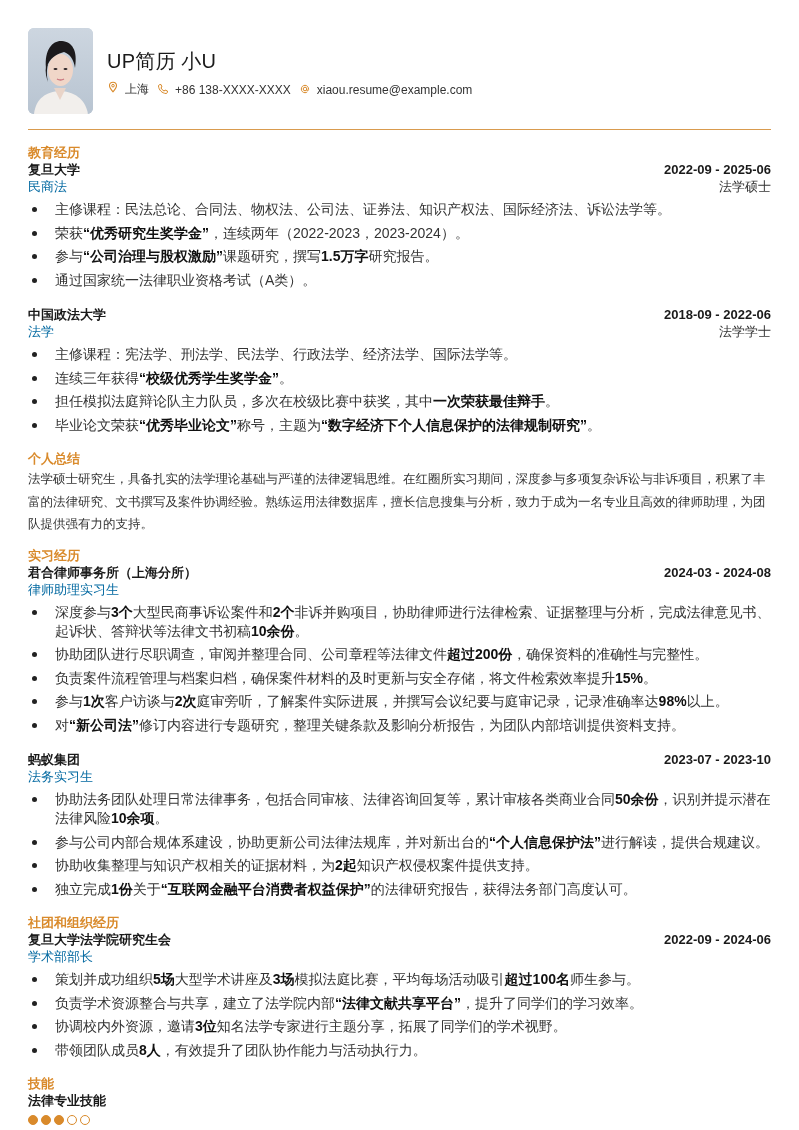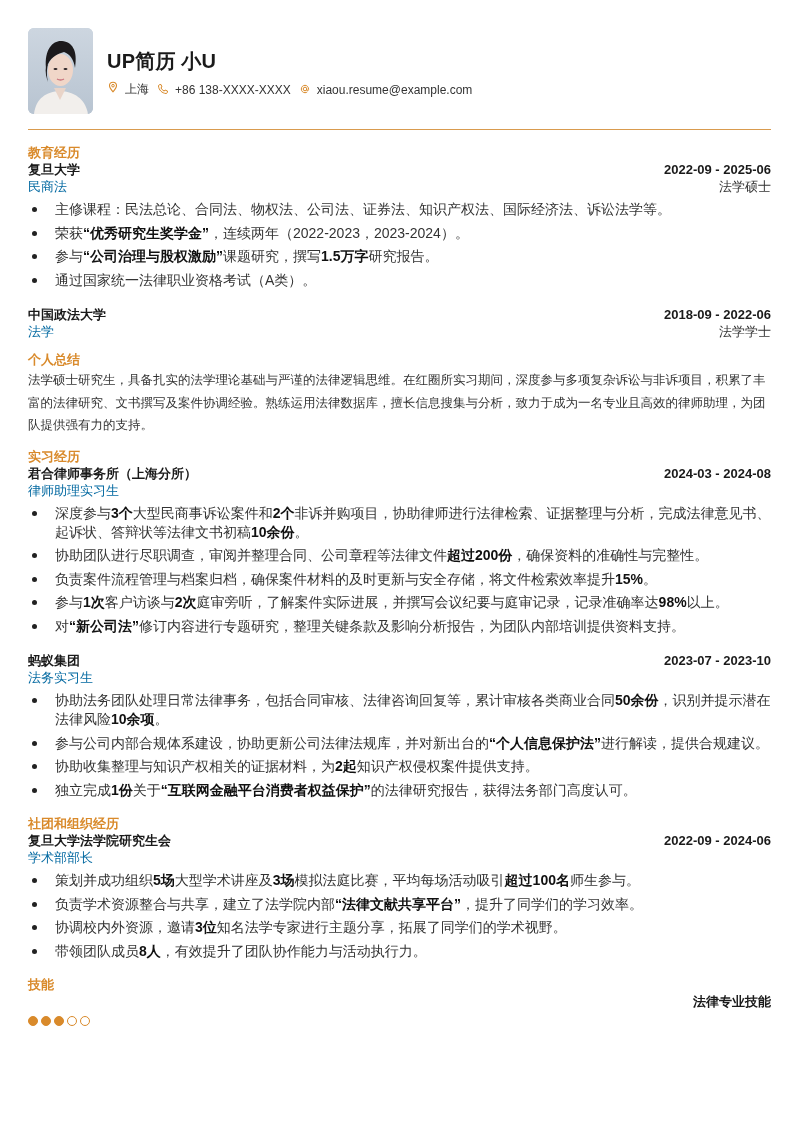--- a/index.html
+++ b/index.html
@@ -3,40 +3,40 @@
 <meta charset="utf-8">
 <style>
   * { box-sizing: border-box; margin: 0; padding: 0; }
   html, body { width: 799px; height: 1130px; overflow: hidden; background: #ffffff; }
   body { font-family: "Liberation Sans", "DejaVu Sans", sans-serif; color: #222; font-size: 13px; position: relative; }
   .page { position: absolute; left: 0; top: 0; width: 799px; height: 1130px; }
   .header { position: absolute; left: 28px; top: 28px; width: 743px; height: 86px; }
   .photo { position: absolute; left: 0; top: 0; width: 65px; height: 86px; border-radius: 6px; overflow: hidden;
     background: linear-gradient(180deg, #c8d2dd 0%, #b7c3d0 100%); }
   .photo svg { width: 65px; height: 86px; display: block; }
-  .name { position: absolute; left: 79px; top: 20px; font-size: 20px; font-weight: 700; color: #1a1a1a; letter-spacing: 0.2px; text-align: right; }
+  .name { position: absolute; left: 79px; top: 20px; font-size: 20px; font-weight: 400; color: #1a1a1a; letter-spacing: 0.2px; text-align: right; }
   .contacts { position: absolute; left: 79px; top: 53px; display: flex; align-items: center; font-size: 12px; color: #333; }
   .contact { display: flex; margin-right: 8px; }
   .contact .ic { width: 12px; height: 12px; margin-right: 6px; display: inline-block; }
   .divider { position: absolute; left: 28px; top: 129px; width: 743px; height: 1px; background: #d99b4e; }
   .content { position: absolute; left: 28px; top: 145px; width: 743px; }
   .sec-title { color: #d98a2b; font-size: 13px; font-weight: 700; line-height: 16px; }
   .entry { margin-top: 0; }
   .row { display: flex; justify-content: space-between; align-items: flex-end; line-height: 17px; }
   .org { font-weight: 700; font-size: 13px; color: #1a1a1a; }
   .date { font-weight: 700; font-size: 13px; color: #1a1a1a; }
   .role { font-size: 13px; color: #0369a1; }
   .degree { font-size: 13px; color: #333; }
   ul.bullets { list-style: none; margin-top: 5px; }
   ul.bullets li { position: relative; padding-left: 27px; line-height: 19px; margin-bottom: 4.5px; font-size: 14px; color: #333; }
   ul.bullets li::before { content: ""; position: absolute; left: 4px; top: 7px; width: 5px; height: 5px; border-radius: 50%; background: #222; }
   ul.bullets li b { color: #111; font-weight: 700; }
   .summary { font-size: 12.5px; color: #333; line-height: 22.5px; margin-top: 1px; }
   .gap-sm { height: 12px; }
-  .skill-name { font-weight: 700; font-size: 13px; color: #1a1a1a; line-height: 17px; text-align: right; }
+  .skill-name { font-weight: 700; font-size: 13px; color: #1a1a1a; line-height: 17px; }
   .dots { display: flex; margin-top: 6px; }
   .dot { width: 10px; height: 10px; border-radius: 50%; margin-right: 3px; border: 1.5px solid #d98a2b; }
   .dot.on { background: #d98a2b; }
 </style>
 </head>
 <body>
 
 <div class="page">
 
   <div class="header">
@@ -112,20 +112,26 @@
 
       <div class="entry">
         <div class="row">
           <span class="org">中国政法大学</span>
           <span class="date">2018-09 - 2022-06</span>
         </div>
         <div class="row">
           <span class="role">法学</span>
           <span class="degree">法学学士</span>
         </div>
+        <ul class="bullets">
+            <li>主修课程：宪法学、刑法学、民法学、行政法学、经济法学、国际法学等。</li>
+            <li>连续三年获得<b>“校级优秀学生奖学金”</b>。</li>
+            <li>担任模拟法庭辩论队主力队员，多次在校级比赛中获奖，其中<b>一次荣获最佳辩手</b>。</li>
+            <li>毕业论文荣获<b>“优秀毕业论文”</b>称号，主题为<b>“数字经济下个人信息保护的法律规制研究”</b>。</li>
+          </ul>
       </div>
     </section>
 
     <div class="gap-sm"></div>
 
     <section>
       <div class="sec-title">个人总结</div>
       <div class="summary">法学硕士研究生，具备扎实的法学理论基础与严谨的法律逻辑思维。在红圈所实习期间，深度参与多项复杂诉讼与非诉项目，积累了丰富的法律研究、文书撰写及案件协调经验。熟练运用法律数据库，擅长信息搜集与分析，致力于成为一名专业且高效的律师助理，为团队提供强有力的支持。</div>
     </section>
 

